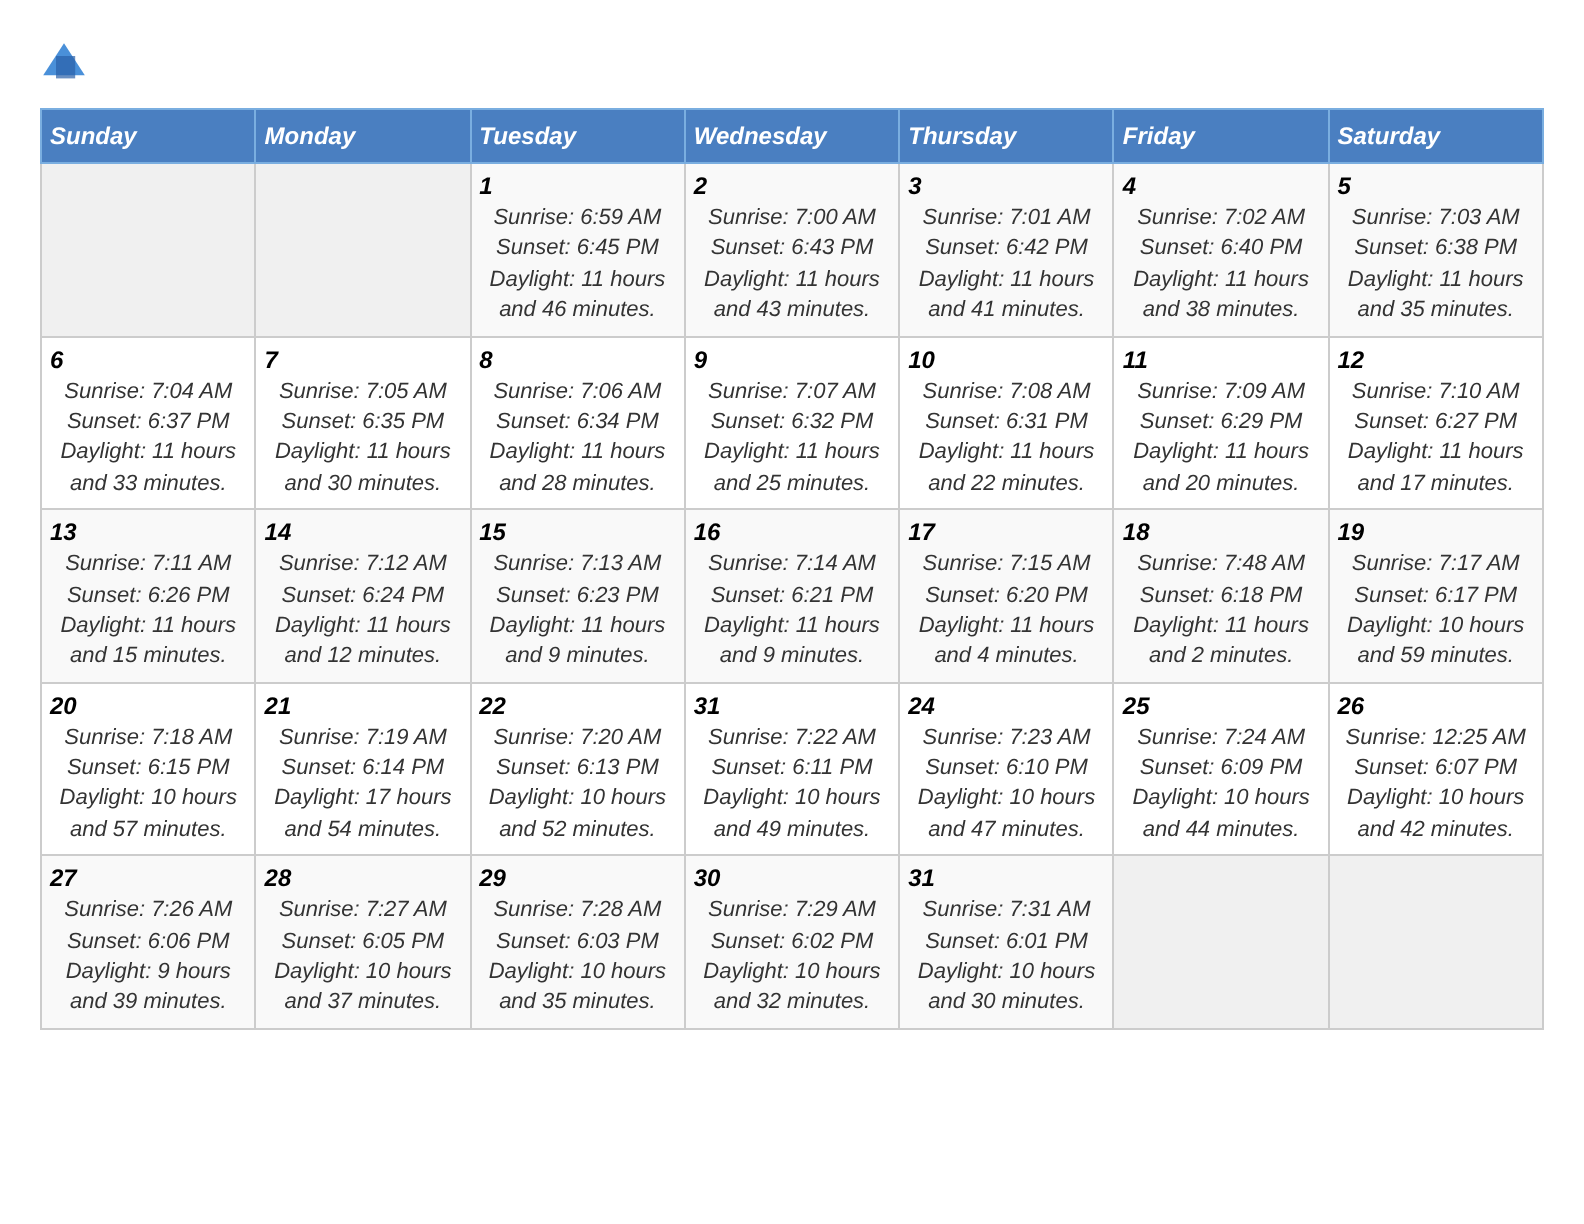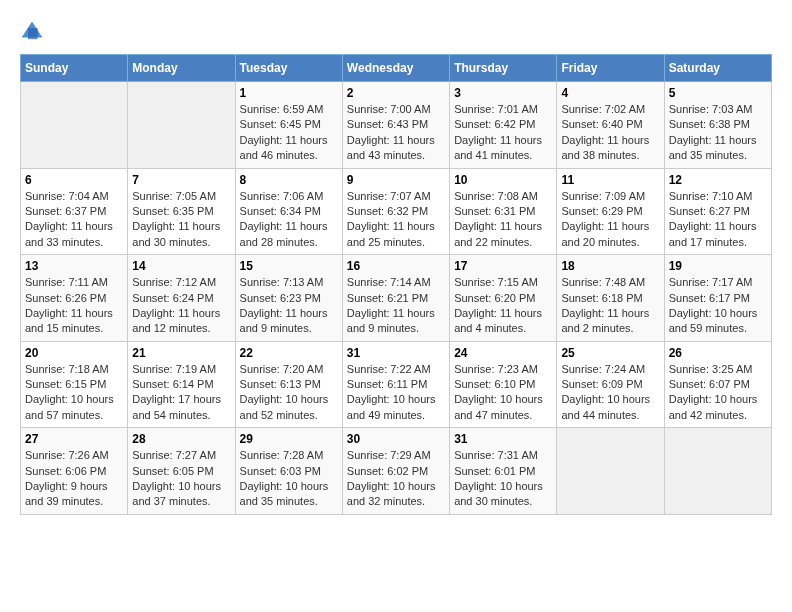--- a/index.html
+++ b/index.html
@@ -44,20 +44,21 @@
       font-weight: normal;
     }
     .subtitle {
       font-size: 16px;
       color: #333;
     }
     table {
       width: 100%;
       border-collapse: collapse;
       font-size: 11px;
+      font-style: italic;
     }
     thead tr th {
       background-color: #4a7fc1;
       color: #fff;
       padding: 6px 4px;
       text-align: left;
       font-size: 12px;
       border: 1px solid #7aaee0;
     }
     tbody tr td {
@@ -75,20 +76,21 @@
     }
     .day-num {
       font-weight: bold;
       font-size: 12px;
       display: block;
       margin-bottom: 2px;
     }
     .day-info {
       color: #333;
       line-height: 1.4;
+      text-align: center;
     }
     .empty-cell {
       background-color: #f0f0f0 !important;
     }
   </style>
 </head>
 <body>
 
 <div class="header">
   <div class="logo">
@@ -325,21 +327,21 @@
           <span class="day-num">25</span>
           <div class="day-info">
             <span>Sunrise: 7:24 AM</span><br>
             <span>Sunset: 6:09 PM</span><br>
             <span>Daylight: 10 hours and 44 minutes.</span>
           </div>
         </td>
         <td>
           <span class="day-num">26</span>
           <div class="day-info">
-            <span>Sunrise: 3:25 AM</span><br>
+            <span>Sunrise: 12:25 AM</span><br>
             <span>Sunset: 6:07 PM</span><br>
             <span>Daylight: 10 hours and 42 minutes.</span>
           </div>
         </td>
       </tr>
       <tr>
         <td>
           <span class="day-num">27</span>
           <div class="day-info">
             <span>Sunrise: 7:26 AM</span><br>

